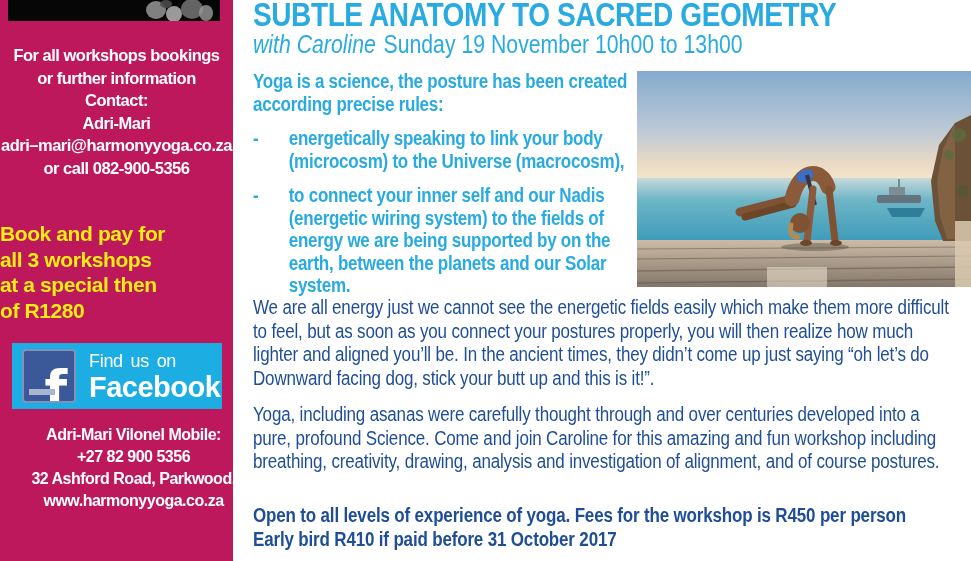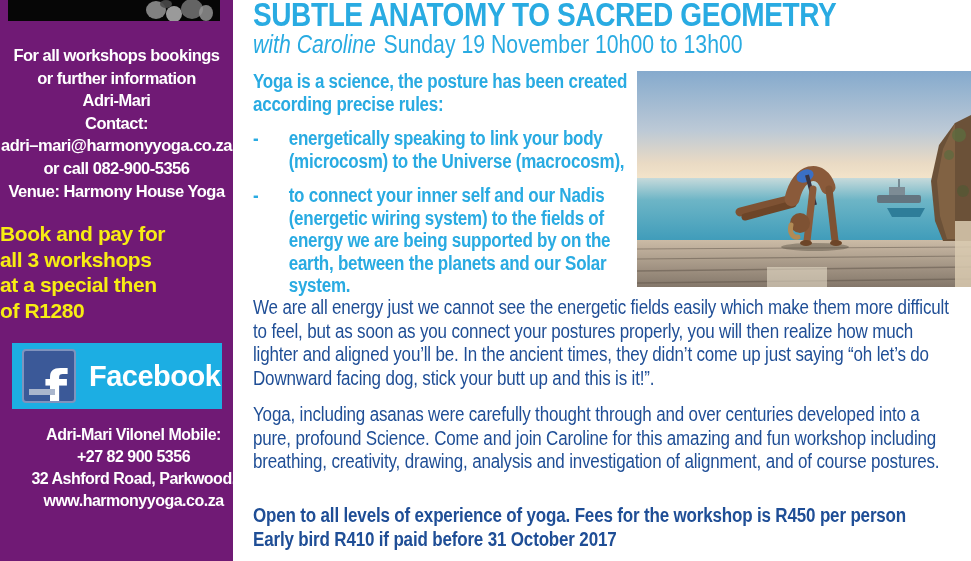--- a/index.html
+++ b/index.html
@@ -3,21 +3,21 @@
 <meta charset="utf-8">
 <style>
   html,body{margin:0;padding:0;}
   body{
     width:971px;height:561px;position:relative;overflow:hidden;
     background:#ffffff;
     font-family:"Liberation Sans",sans-serif;
     -webkit-font-smoothing:antialiased;
   }
   
-  .sidebar{position:absolute;left:0;top:0;width:233px;height:561px;background:#701a75;}
+  .sidebar{position:absolute;left:0;top:0;width:233px;height:561px;background:#be185d;}
   .sidebar-photo{position:absolute;left:8px;top:0;width:212px;height:21px;background:#050505;overflow:hidden;}
   .contact{position:absolute;top:44px;left:0;width:233px;text-align:center;color:#ffffff;
     font-weight:bold;font-size:16.5px;line-height:22.6px;letter-spacing:-0.5px;}
   .offer{position:absolute;top:221px;left:0;width:233px;text-align:left;color:#f7ec13;
     font-weight:bold;font-size:21px;line-height:25.5px;letter-spacing:-0.4px;}
   .fb-badge{position:absolute;left:12px;top:343px;width:210px;height:66px;background:#1caee3;
     display:flex;align-items:center;}
   .fb-square{width:50px;height:50px;margin-left:10px;background:#3b5998;border:2px solid #8093bd;
     border-radius:4px;position:relative;overflow:hidden;flex:none;}
   .fb-f{position:absolute;right:7px;bottom:-14px;font-size:52px;font-weight:bold;color:#ffffff;
@@ -62,40 +62,40 @@
       <ellipse cx="166" cy="14" rx="8" ry="8" fill="#b5b5b5" opacity="0.85"></ellipse>
       <ellipse cx="184" cy="9" rx="11" ry="10" fill="#6f6f6f" opacity="0.9"></ellipse>
       <ellipse cx="198" cy="13" rx="7" ry="8" fill="#9a9a9a" opacity="0.8"></ellipse>
       <ellipse cx="158" cy="4" rx="6" ry="4" fill="#4a4a4a" opacity="0.9"></ellipse>
     </svg>
   </div>
 
   <div class="contact">
     <div>For all workshops bookings</div>
     <div>or further information</div>
+    <div>Contact:</div>
     <div>Adri-Mari</div>
-    <div>Contact:</div>
     <div>adri–mari@harmonyyoga.co.za</div>
     <div>or call 082-900-5356</div>
-    <div>Venue: Harmony House Yoga</div>
   </div>
 
   <div class="offer">
     <div>Book and pay for</div>
     <div>all 3 workshops</div>
     <div>at a special then</div>
     <div>of R1280</div>
   </div>
 
   <div class="fb-badge">
     <div class="fb-square">
       <span class="fb-f">f</span>
       <span class="fb-bar"></span>
     </div>
     <div class="fb-text">
+      <div class="fb-find">Find us on</div>
       <div class="fb-name">Facebook</div>
     </div>
   </div>
 
   <div class="address">
     <div>Adri-Mari Vilonel Mobile:</div>
     <div>+27 82 900 5356</div>
     <div>32 Ashford Road, Parkwood,</div>
     <div>www.harmonyyoga.co.za</div>
   </div>

